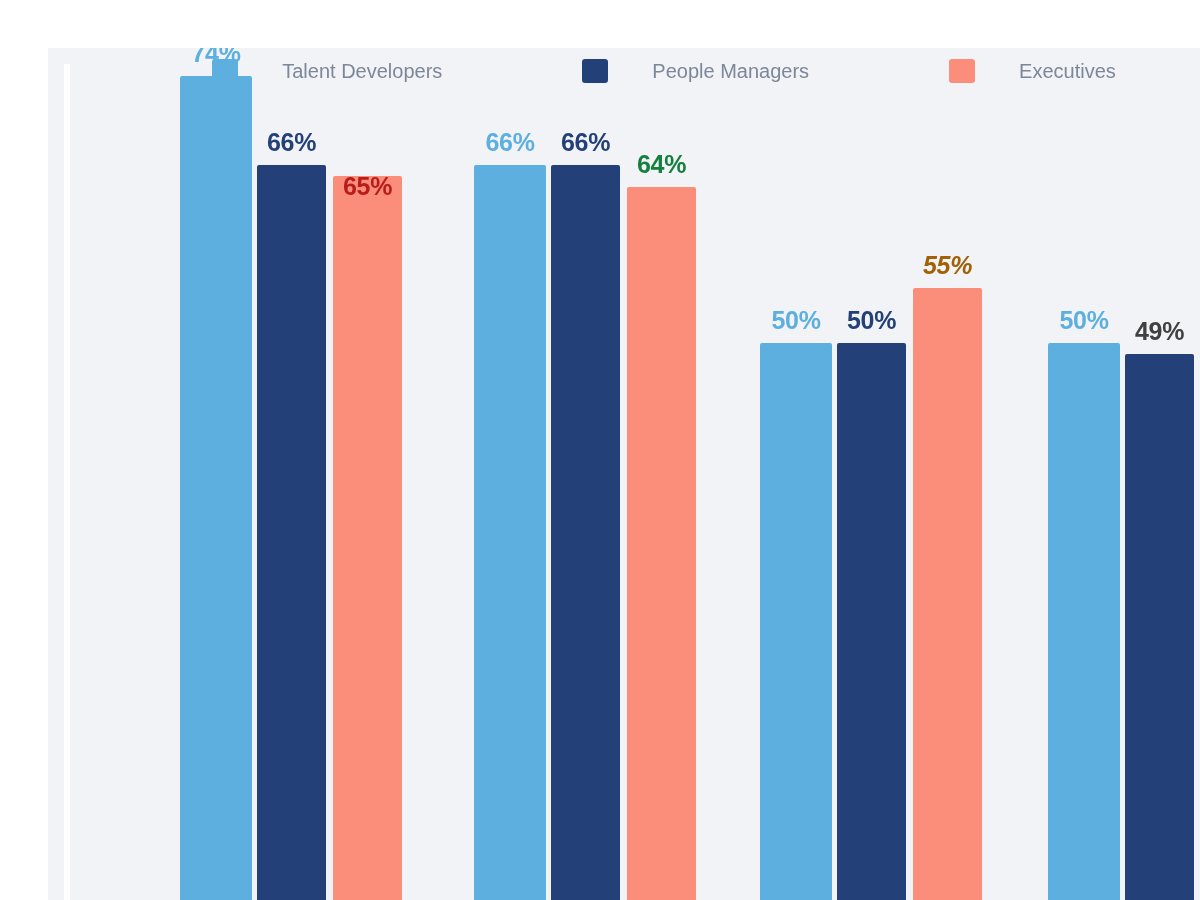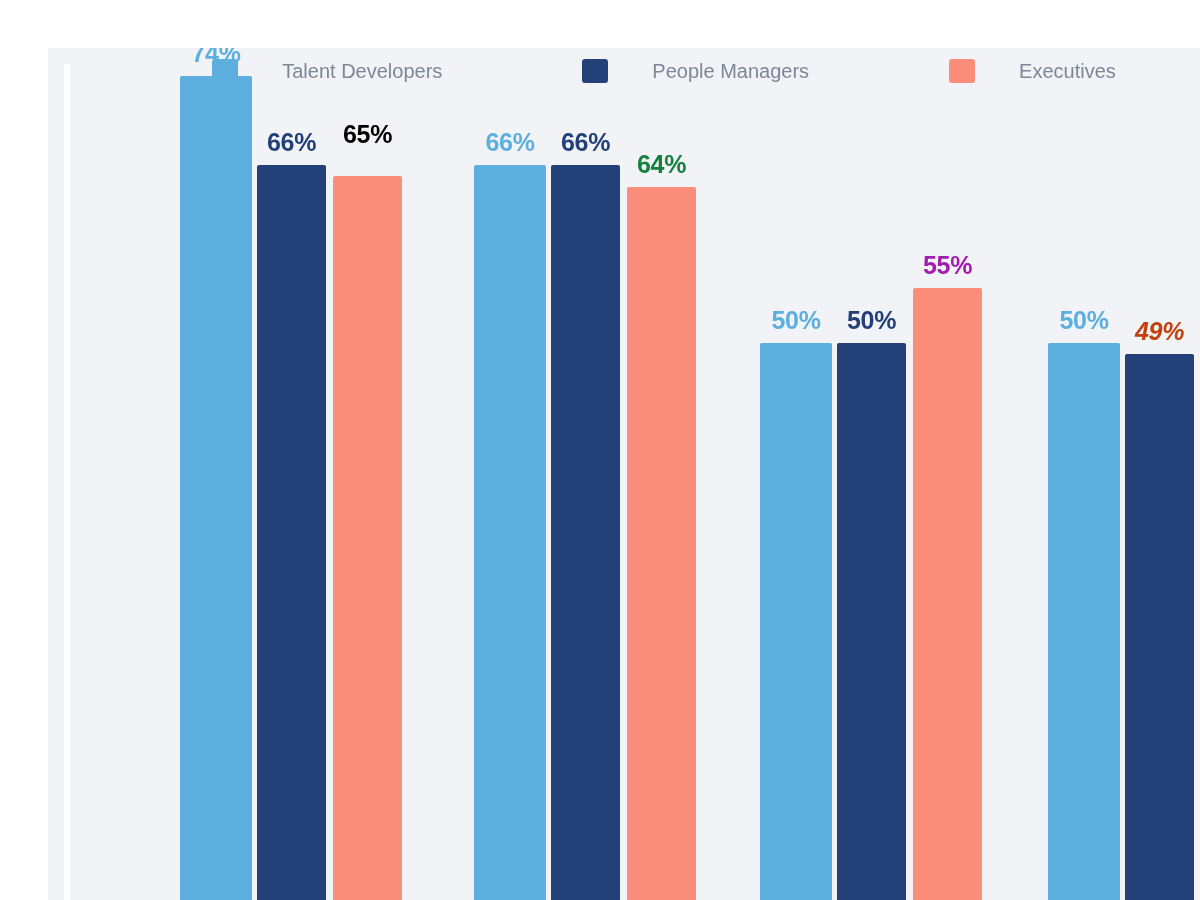--- a/index.html
+++ b/index.html
@@ -130,21 +130,21 @@
         <div class="bar-slot" style="left: 0px; width: 72px; height: 870px;">
           <div class="bar" title="Talent Developers: 74%" style="height: 825.385px; background: rgb(92, 175, 223);"></div>
           <div class="bar-label" style="bottom: 833.385px; color: rgb(92, 175, 223);">74%</div>
         </div>
         <div class="bar-slot" style="left: 77px; width: 69px; height: 870px;">
           <div class="bar" title="People Managers: 66%" style="height: 736.154px; background: rgb(35, 64, 120);"></div>
           <div class="bar-label" style="bottom: 744.154px; color: rgb(35, 64, 120);">66%</div>
         </div>
         <div class="bar-slot" style="left: 153px; width: 69px; height: 870px;">
           <div class="bar" title="Executives: 65%" style="height: 725px; background: rgb(250, 142, 123);"></div>
-          <div class="bar-label" style="bottom: 752px; color: #000000;">65%</div>
+          <div class="bar-label" style="bottom: 700px; color: #b91c1c;">65%</div>
         </div>
       </div>
       <div class="group" style="left: 362px;">
         <div class="bar-slot" style="left: 0px; width: 72px; height: 870px;">
           <div class="bar" title="Talent Developers: 66%" style="height: 736.154px; background: rgb(92, 175, 223);"></div>
           <div class="bar-label" style="bottom: 744.154px; color: rgb(92, 175, 223);">66%</div>
         </div>
         <div class="bar-slot" style="left: 77px; width: 69px; height: 870px;">
           <div class="bar" title="People Managers: 66%" style="height: 736.154px; background: rgb(35, 64, 120);"></div>
           <div class="bar-label" style="bottom: 744.154px; color: rgb(35, 64, 120);">66%</div>
@@ -158,31 +158,31 @@
         <div class="bar-slot" style="left: 0px; width: 72px; height: 870px;">
           <div class="bar" title="Talent Developers: 50%" style="height: 557.692px; background: rgb(92, 175, 223);"></div>
           <div class="bar-label" style="bottom: 565.692px; color: rgb(92, 175, 223);">50%</div>
         </div>
         <div class="bar-slot" style="left: 77px; width: 69px; height: 870px;">
           <div class="bar" title="People Managers: 50%" style="height: 557.692px; background: rgb(35, 64, 120);"></div>
           <div class="bar-label" style="bottom: 565.692px; color: rgb(35, 64, 120);">50%</div>
         </div>
         <div class="bar-slot" style="left: 153px; width: 69px; height: 870px;">
           <div class="bar" title="Executives: 55%" style="height: 613.462px; background: rgb(250, 142, 123);"></div>
-          <div class="bar-label" style="bottom: 621.462px; color: #a21caf;">55%</div>
+          <div class="bar-label" style="bottom: 621.462px; color: #a16207; font-style: italic;">55%</div>
         </div>
       </div>
       <div class="group" style="left: 936px;">
         <div class="bar-slot" style="left: 0px; width: 72px; height: 870px;">
           <div class="bar" title="Talent Developers: 50%" style="height: 557.692px; background: rgb(92, 175, 223);"></div>
           <div class="bar-label" style="bottom: 565.692px; color: rgb(92, 175, 223);">50%</div>
         </div>
         <div class="bar-slot" style="left: 77px; width: 69px; height: 870px;">
           <div class="bar" title="People Managers: 49%" style="height: 546.538px; background: rgb(35, 64, 120);"></div>
-          <div class="bar-label" style="bottom: 554.538px; color: #c2410c; font-style: italic;">49%</div>
+          <div class="bar-label" style="bottom: 554.538px; color: #404040;">49%</div>
         </div>
         <div class="bar-slot" style="left: 153px; width: 69px; height: 870px;">
           <div class="bar" title="Executives: 42%" style="height: 468.462px; background: rgb(250, 142, 123);"></div>
           <div class="bar-label" style="bottom: 476.462px; color: rgb(250, 142, 123);">14%</div>
         </div>
       </div>
     </div>
 
 </div>
 

